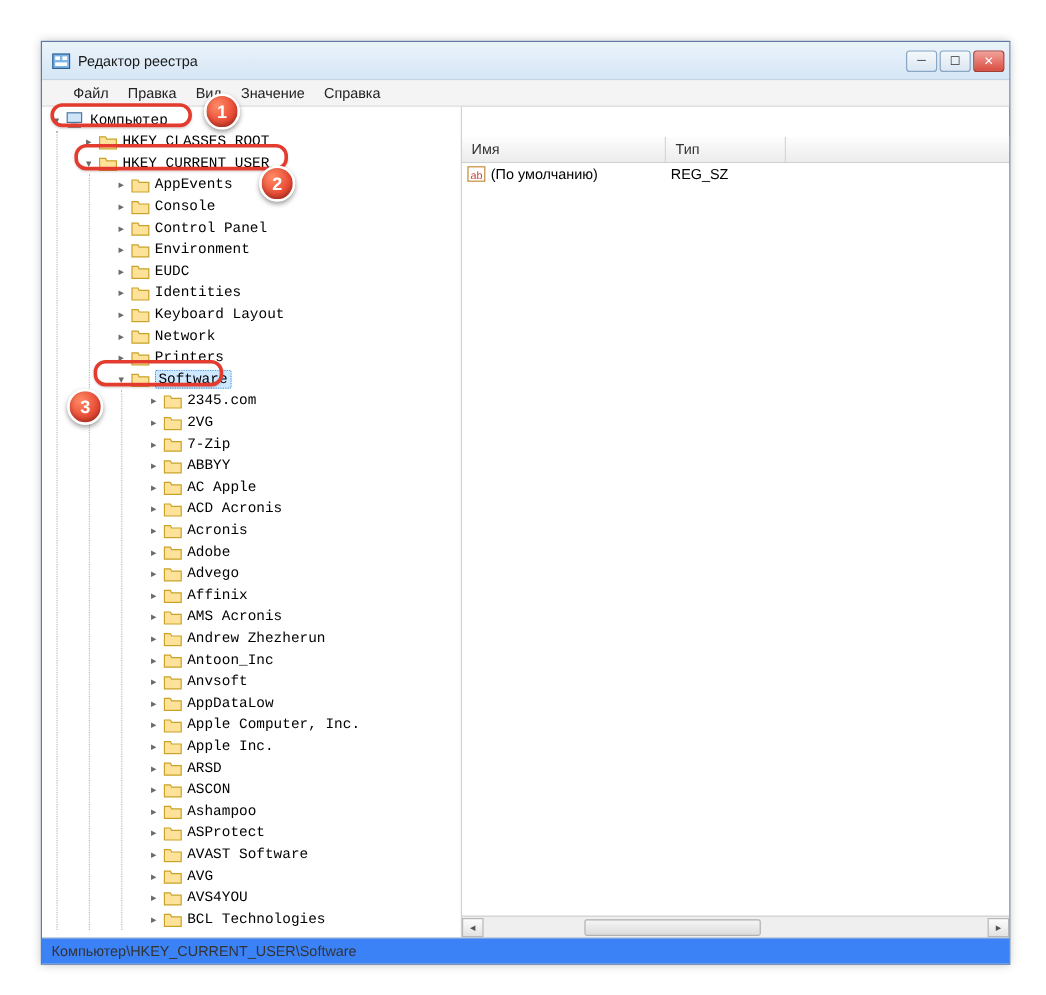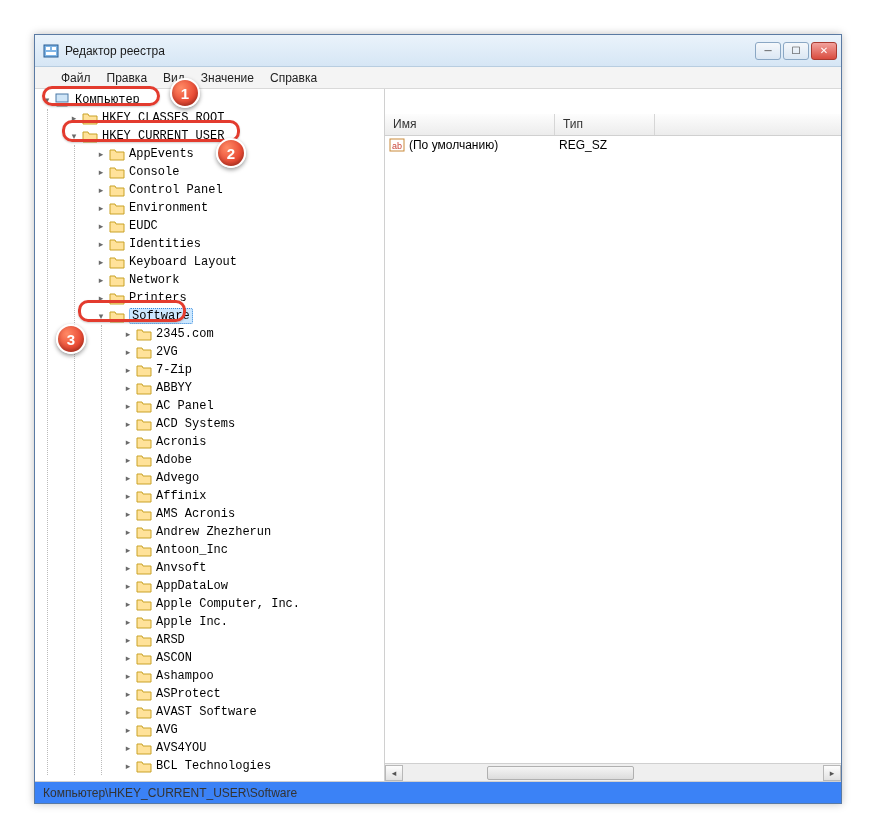--- a/index.html
+++ b/index.html
@@ -363,32 +363,32 @@
                         </div>
                       </div>
                       <div class="node">
                         <div class="row">
                           <span class="toggle">▸</span>
                           <span class="folder-icon">
                             <svg viewBox="0 0 16 14">
                               <path d="M1 3h5l1 2h8v8H1z" fill="#ffe29a" stroke="#c9a227"></path>
                             </svg>
                           </span>
-                          <span class="label">AC Panel</span>
-                        </div>
-                      </div>
-                      <div class="node">
-                        <div class="row">
-                          <span class="toggle">▸</span>
-                          <span class="folder-icon">
-                            <svg viewBox="0 0 16 14">
-                              <path d="M1 3h5l1 2h8v8H1z" fill="#ffe29a" stroke="#c9a227"></path>
-                            </svg>
-                          </span>
-                          <span class="label">ACD Systems</span>
+                          <span class="label">AC Apple</span>
+                        </div>
+                      </div>
+                      <div class="node">
+                        <div class="row">
+                          <span class="toggle">▸</span>
+                          <span class="folder-icon">
+                            <svg viewBox="0 0 16 14">
+                              <path d="M1 3h5l1 2h8v8H1z" fill="#ffe29a" stroke="#c9a227"></path>
+                            </svg>
+                          </span>
+                          <span class="label">ACD Acronis</span>
                         </div>
                       </div>
                       <div class="node">
                         <div class="row">
                           <span class="toggle">▸</span>
                           <span class="folder-icon">
                             <svg viewBox="0 0 16 14">
                               <path d="M1 3h5l1 2h8v8H1z" fill="#ffe29a" stroke="#c9a227"></path>
                             </svg>
                           </span>

